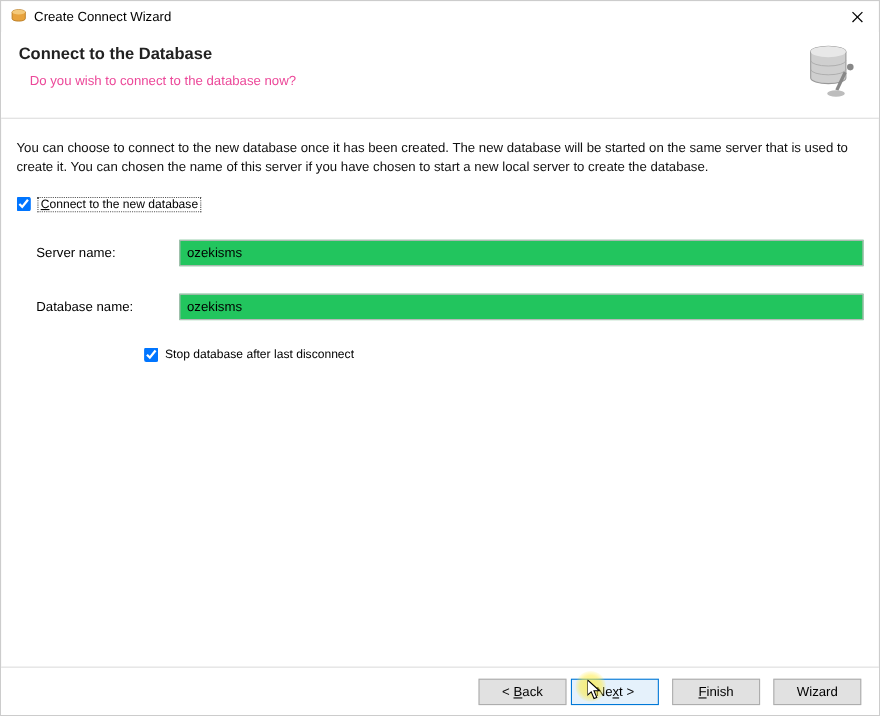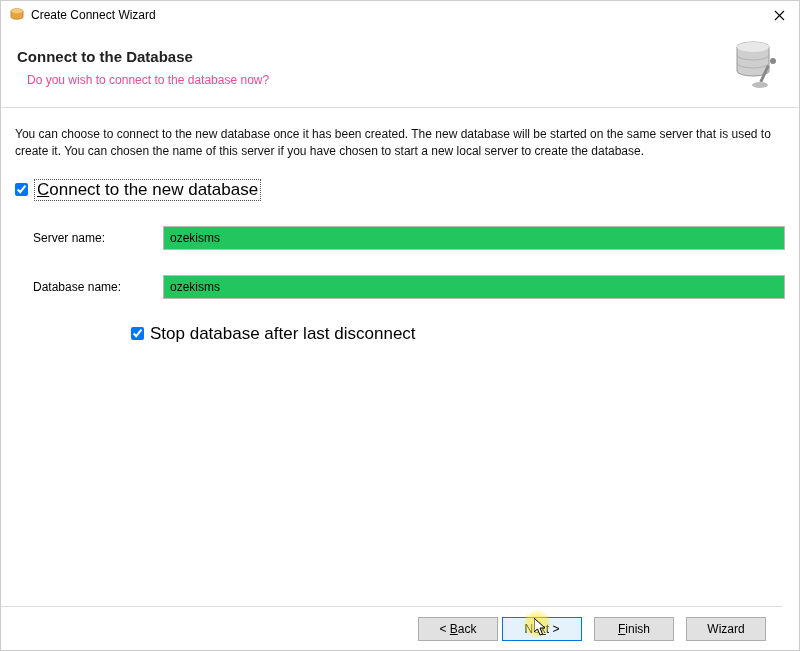--- a/index.html
+++ b/index.html
@@ -35,21 +35,21 @@
     display: inline-flex;
     align-items: center;
     justify-content: center;
     font-size: 14px;
     color: #000;
     cursor: pointer;
   }
   .header {
     padding: 6px 16px 14px 16px;
     display: flex;
-    align-items: center;
+    align-items: flex-start;
     border-bottom: 1px solid #ddd;
     background: #fff;
   }
   .header-text { flex: 1; }
   .header h1 {
     font-size: 15px;
     font-weight: 600;
     margin: 6px 0 8px 0;
     color: #222;
   }
@@ -79,21 +79,21 @@
     display: flex;
     align-items: center;
     gap: 6px;
     margin: 4px 0 12px 0;
   }
   .checkbox-row.main-chk label {
     border: 1px dotted #555;
     padding: 0 2px;
   }
   .checkbox-row label {
-    font-size: 17px;
+    font-size: 11px;
     cursor: pointer;
   }
   .checkbox-row .underline { text-decoration: underline; }
   .checkbox-row.sub { margin-left: 116px; margin-top: 10px; }
   input[type="checkbox"] {
     width: 13px; height: 13px;
     margin: 0;
     cursor: pointer;
   }
   .form-row {
@@ -110,21 +110,21 @@
     flex: 1;
     height: 24px;
     border: 1px solid #b9b9b9;
     padding: 2px 6px;
     font-size: 12px;
     font-family: inherit;
     background: #22c55e;
   }
   .button-bar {
     position: absolute;
-    left: 0; right: 17px; bottom: 0;
+    left: 0; right: 0; bottom: 0;
     height: 44px;
     border-top: 1px solid #ddd;
     display: flex;
     align-items: center;
     justify-content: flex-end;
     gap: 12px;
     padding: 0 16px 0 0;
     background: #fff;
   }
   .button-bar button {

